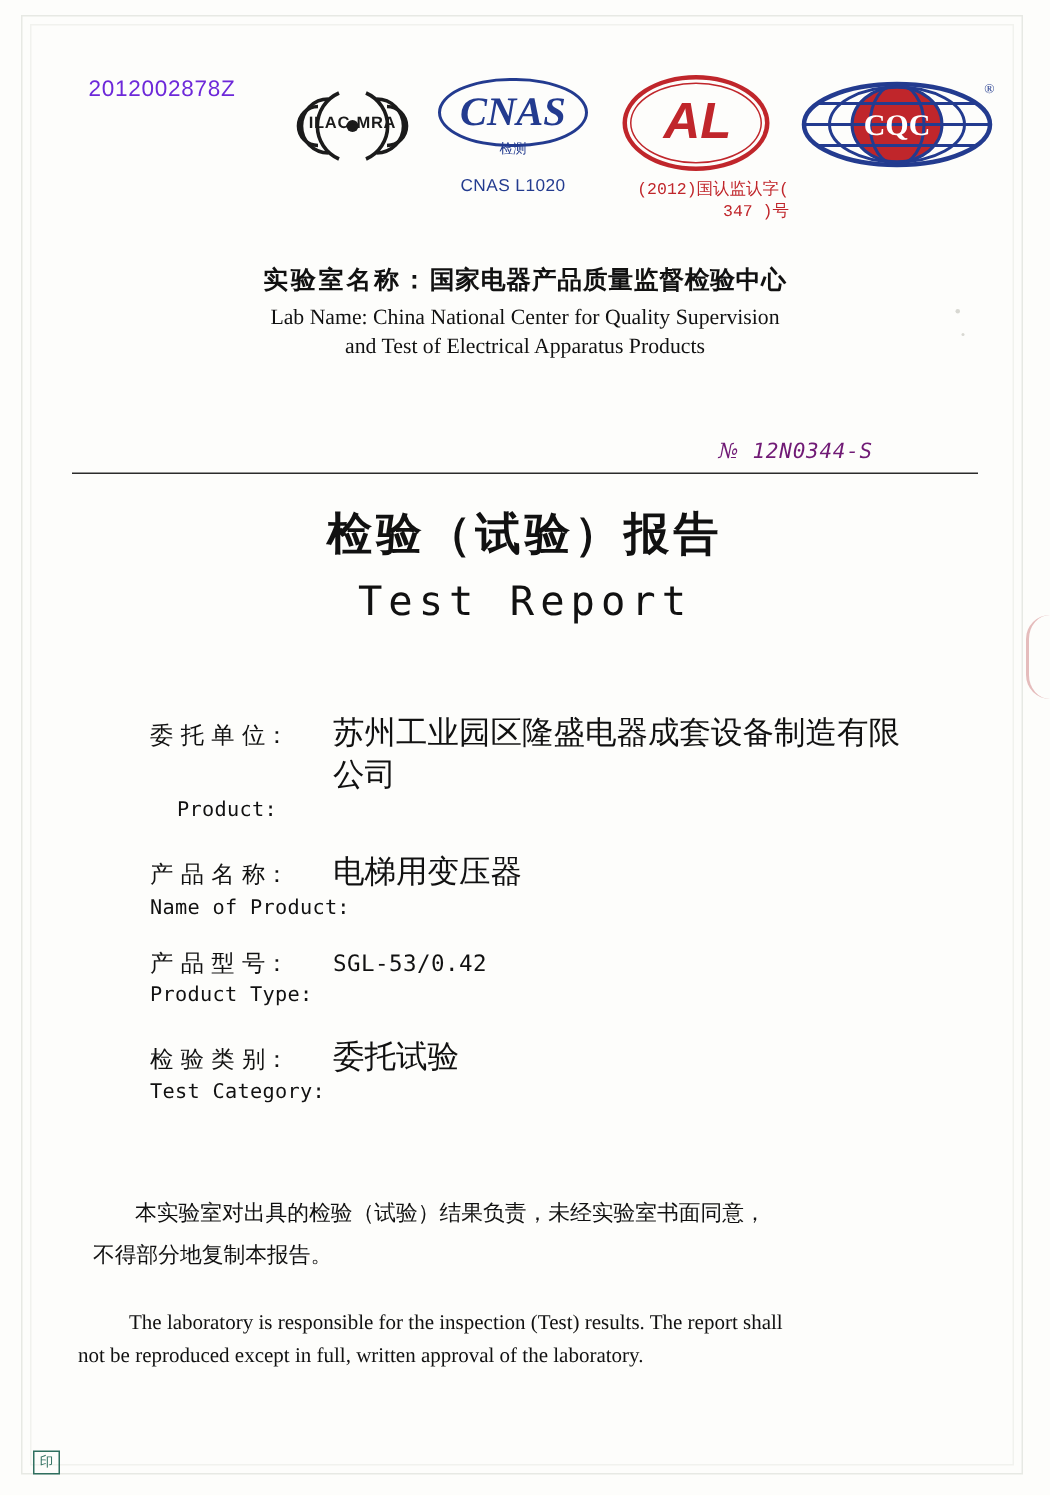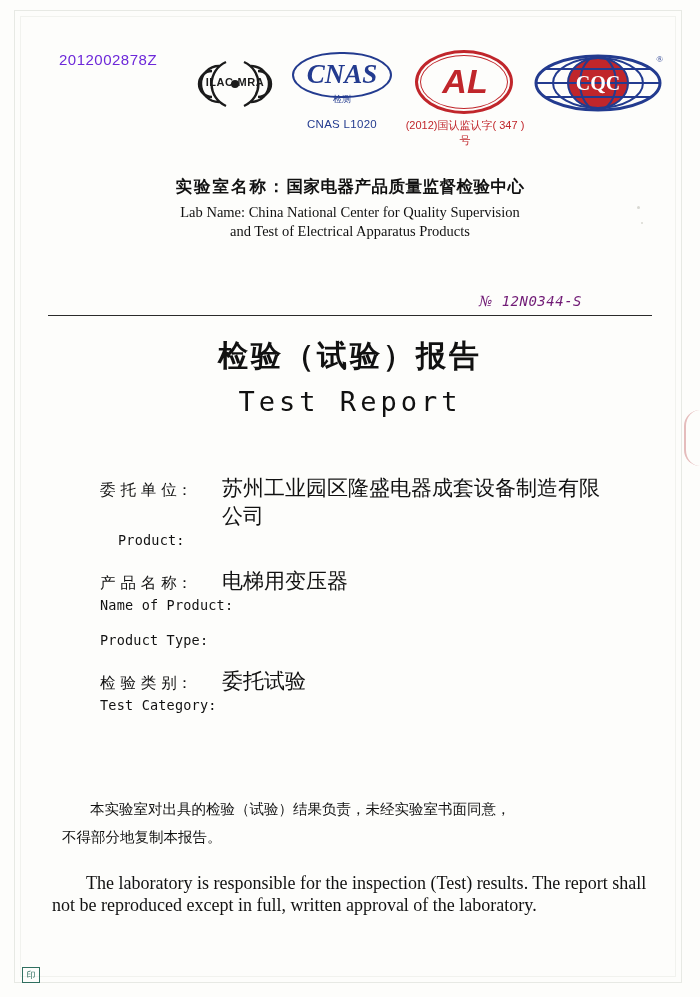--- a/index.html
+++ b/index.html
@@ -184,25 +184,26 @@
     left: 0; top: 10px;
     width: 112px;
     font-family: Liberation Sans, sans-serif;
     font-size: 34px;
     font-weight: bold;
     font-style: italic;
     color: #c0262b;
     line-height: 46px;
   }
   .al-code {
-    font-family: Liberation Sans, sans-serif;
+    font-family: Liberation Mono, monospace;
     font-size: 11px;
     color: #c0262b;
     letter-spacing: 0;
     margin-top: 0px;
+    text-align: right;
   }
 
   
   .logo-cqc { left: 530px; top: 4px; width: 136px; }
   .cqc-mark {
     position: relative;
     width: 130px;
     height: 62px;
     margin: 0 auto;
   }
@@ -351,21 +352,21 @@
     line-height: 28px;
     color: #111;
   }
   .note-cn .p1 { text-indent: 28px; }
   .note-en {
     position: absolute;
     left: 52px;
     top: 872px;
     width: 596px;
     font-family: "Liberation Serif", serif;
-    font-size: 18px;
+    font-size: 14px;
     line-height: 22px;
     color: #111;
   }
   .note-en .p1 { text-indent: 34px; }
 
   
   .stamp-bl {
     position: absolute;
     left: 22px;
     bottom: 14px;
@@ -504,20 +505,24 @@
 
     <div class="field">
       <div class="field-line1">
         <span class="label-cn">产 品 名 称：</span>
         <span class="value-cn">电梯用变压器</span>
       </div>
       <div class="label-en">Name of Product:</div>
     </div>
 
     <div class="field">
+      <div class="field-line1">
+        <span class="label-cn">产 品 型 号：</span>
+        <span class="value-mono">SGL-53/0.42</span>
+      </div>
       <div class="label-en">Product Type:</div>
     </div>
 
     <div class="field">
       <div class="field-line1">
         <span class="label-cn">检 验 类 别：</span>
         <span class="value-cn">委托试验</span>
       </div>
       <div class="label-en">Test Category:</div>
     </div>

